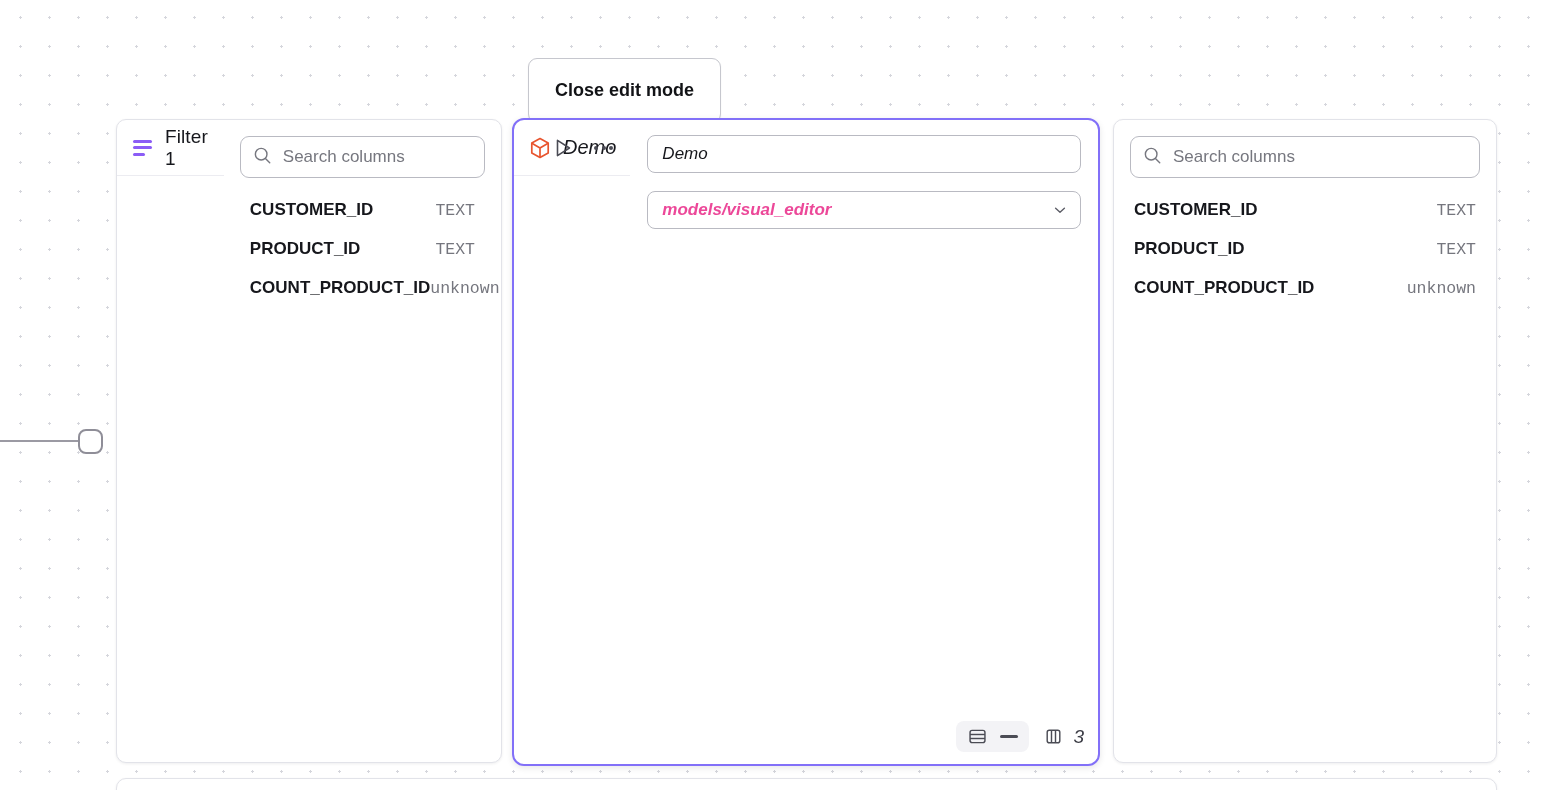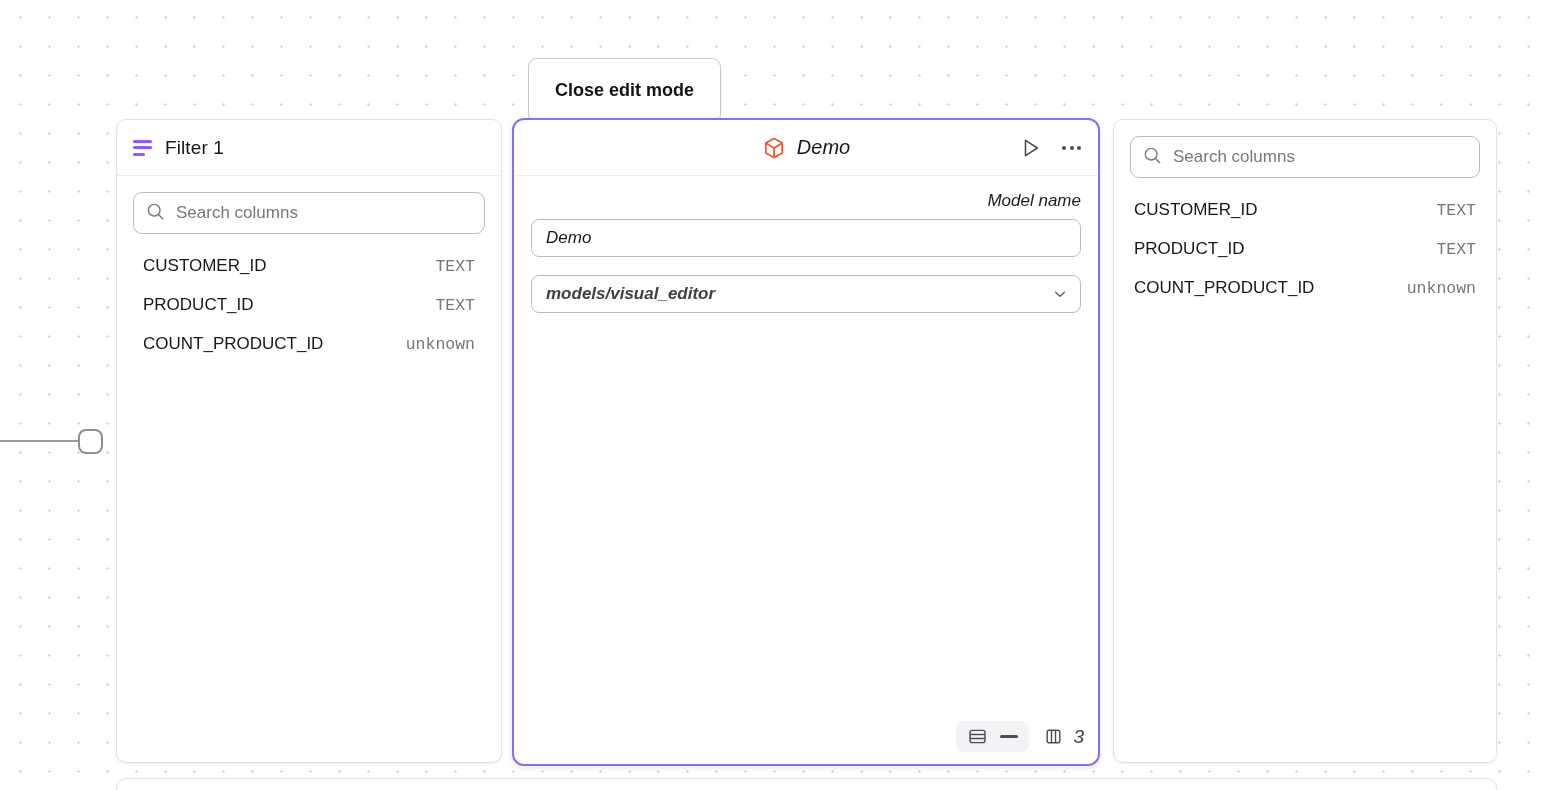--- a/index.html
+++ b/index.html
@@ -61,23 +61,22 @@
   }
 
   
   .panel {
     position: absolute;
     background: #ffffff;
     border: 1px solid #e2e3e9;
     border-radius: 10px;
     box-shadow: 0 1px 3px rgba(16,17,25,0.07);
     display: flex;
-    flex-direction: column;
+    flex-direction: row;
     overflow: hidden;
-    text-align: right;
   }
 
   .panel-header {
     height: 56px;
     flex: 0 0 56px;
     display: flex;
     align-items: center;
     border-bottom: 1px solid #ececf1;
     padding: 0 16px;
     position: relative;
@@ -115,21 +114,21 @@
 
   
   .col-row {
     display: flex;
     align-items: baseline;
     justify-content: space-between;
     height: 39px;
     font-size: 17px;
     padding: 0 10px;
   }
-  .col-name  { color: #16171c; }
+  .col-name  { color: #16171c; font-weight: bold; }
   .col-type  { color: #75767e; font-size: 16.5px; font-family: Liberation Mono, monospace; }
 
   
   #filter-panel { left: 116px; top: 119px; width: 386px; height: 644px; }
   .filter-icon { margin-right: 13px; display: flex; flex-direction: column; gap: 3.5px; }
   .filter-icon i { display: block; height: 3px; border-radius: 2px; background: #8b5cf6; }
   .filter-icon i:nth-child(1) { width: 19px; }
   .filter-icon i:nth-child(2) { width: 19px; }
   .filter-icon i:nth-child(3) { width: 12px; }
 
@@ -183,21 +182,21 @@
     border-radius: 8px;
     background: #ffffff;
     padding: 0 12px 0 14px;
     font-size: 17px;
     color: #16171c;
     display: flex;
     align-items: center;
     justify-content: space-between;
     cursor: pointer;
   }
-  .select-value { font-weight: bold; color: #404040; }
+  .select-value { font-weight: bold; color: #ec4899; }
 
   
   .model-footer {
     position: absolute;
     right: 14px;
     bottom: 12px;
     display: flex;
     align-items: center;
     gap: 14px;
   }
@@ -295,21 +294,20 @@
           <span class="dots">
               <span></span>
               <span></span>
               <span></span>
             </span>
         </button>
       </span>
     </div>
 
     <div class="panel-body" style="padding:15px 17px 0 17px;">
-      <label class="field-label">Model name</label>
       <div class="text-input">Demo</div>
 
       <div class="select-input">
         <span class="select-value">models/visual_editor</span>
         <span style="display:flex;">
           <svg width="16" height="16" viewBox="0 0 16 16" fill="none">
             <path d="M3.6 6.2 8 10.2l4.4-4" stroke="#5c5d66" stroke-width="1.4" stroke-linecap="round" stroke-linejoin="round"></path>
           </svg>
         </span>
       </div>

